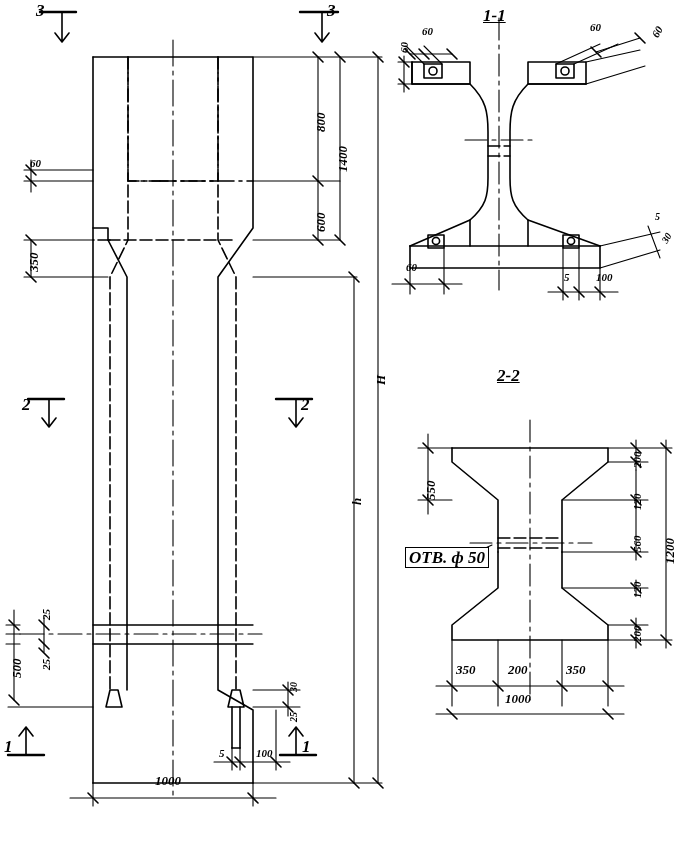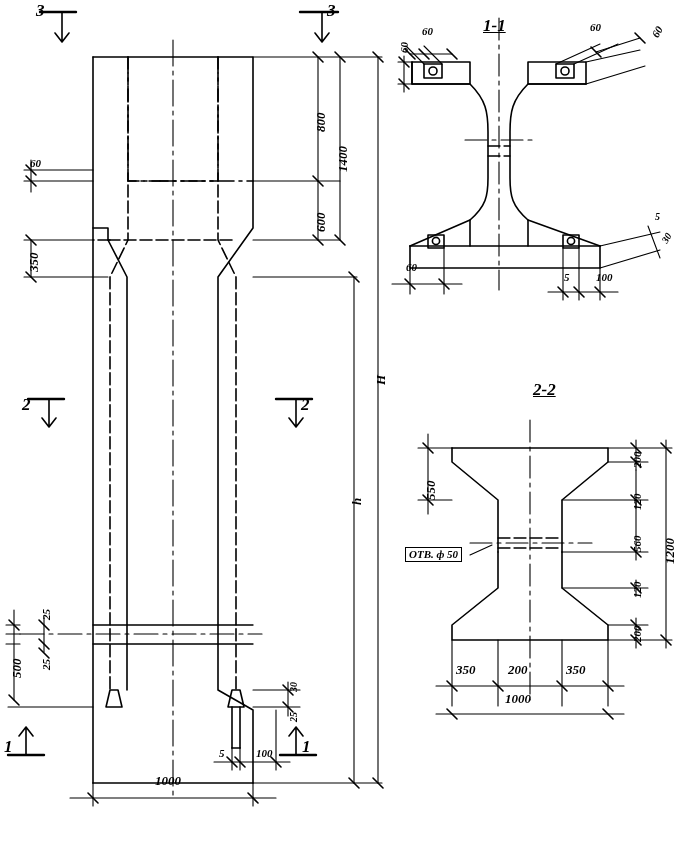--- a/index.html
+++ b/index.html
@@ -7,21 +7,21 @@
        font-family:"Liberation Serif",serif;color:#000;}
   .stage{position:absolute;left:0;top:0;width:684px;height:842px;}
   svg{position:absolute;left:0;top:0;width:684px;height:842px;}
   .lbl{position:absolute;font-family:"Liberation Serif",serif;font-weight:bold;
        font-style:italic;font-size:13px;white-space:nowrap;line-height:1;}
   .lbl.sm{font-size:11px;}
   .lbl.xs{font-size:10px;}
   .lbl.big{font-size:17px;}
   .rot90{transform:rotate(-90deg);transform-origin:left top;}
   .rotm{transform:rotate(-60deg);transform-origin:left top;}
-  .boxed{border:1.4px solid #000;padding:1px 3px;background:#fff;font-size:11px;}
+  .boxed{border:1.4px solid #000;padding:1px 3px;background:#fff;font-size:17px;}
   .title{font-size:17px;font-weight:bold;font-style:italic;text-decoration:underline;}
 </style>
 </head>
 <body>
 
 <div class="stage">
 
 <svg viewBox="0 0 684 842">
   <g fill="none" stroke="#000" stroke-width="1.6" stroke-linecap="round" stroke-linejoin="round">
 
@@ -246,32 +246,32 @@
 <div class="lbl sm" style="left:30px;top:158px;">60</div>
 <div class="lbl rot90" style="left:10px;top:678px;">500</div>
 <div class="lbl sm rot90" style="left:41px;top:620px;">25</div>
 <div class="lbl sm rot90" style="left:41px;top:670px;">25</div>
 <div class="lbl" style="left:155px;top:774px;">1000</div>
 <div class="lbl sm" style="left:219px;top:748px;">5</div>
 <div class="lbl sm" style="left:256px;top:748px;">100</div>
 <div class="lbl xs rot90" style="left:289px;top:692px;">30</div>
 <div class="lbl xs rot90" style="left:289px;top:722px;">25</div>
 
-<div class="title" style="position:absolute;left:483px;top:16px;">1-1</div>
+<div class="title" style="position:absolute;left:483px;top:6px;">1-1</div>
 <div class="lbl sm" style="left:422px;top:26px;">60</div>
 <div class="lbl sm rot90" style="left:399px;top:53px;">60</div>
 <div class="lbl sm" style="left:590px;top:22px;">60</div>
 <div class="lbl sm rotm" style="left:650px;top:34px;">60</div>
 <div class="lbl sm" style="left:406px;top:262px;">60</div>
 <div class="lbl sm" style="left:564px;top:272px;">5</div>
 <div class="lbl sm" style="left:596px;top:272px;">100</div>
 <div class="lbl xs" style="left:655px;top:212px;">5</div>
 <div class="lbl xs rotm" style="left:660px;top:240px;">30</div>
 
-<div class="title" style="position:absolute;left:497px;top:380px;margin-left:36px;">2-2</div>
+<div class="title" style="position:absolute;left:497px;top:366px;">2-2</div>
 <div class="lbl rot90" style="left:424px;top:500px;">550</div>
 <div class="lbl sm rot90" style="left:632px;top:468px;">200</div>
 <div class="lbl sm rot90" style="left:632px;top:510px;">120</div>
 <div class="lbl sm rot90" style="left:632px;top:552px;">560</div>
 <div class="lbl sm rot90" style="left:632px;top:598px;">120</div>
 <div class="lbl sm rot90" style="left:632px;top:642px;">200</div>
 <div class="lbl rot90" style="left:663px;top:564px;">1200</div>
 <div class="lbl" style="left:456px;top:663px;">350</div>
 <div class="lbl" style="left:508px;top:663px;">200</div>
 <div class="lbl" style="left:566px;top:663px;">350</div>

